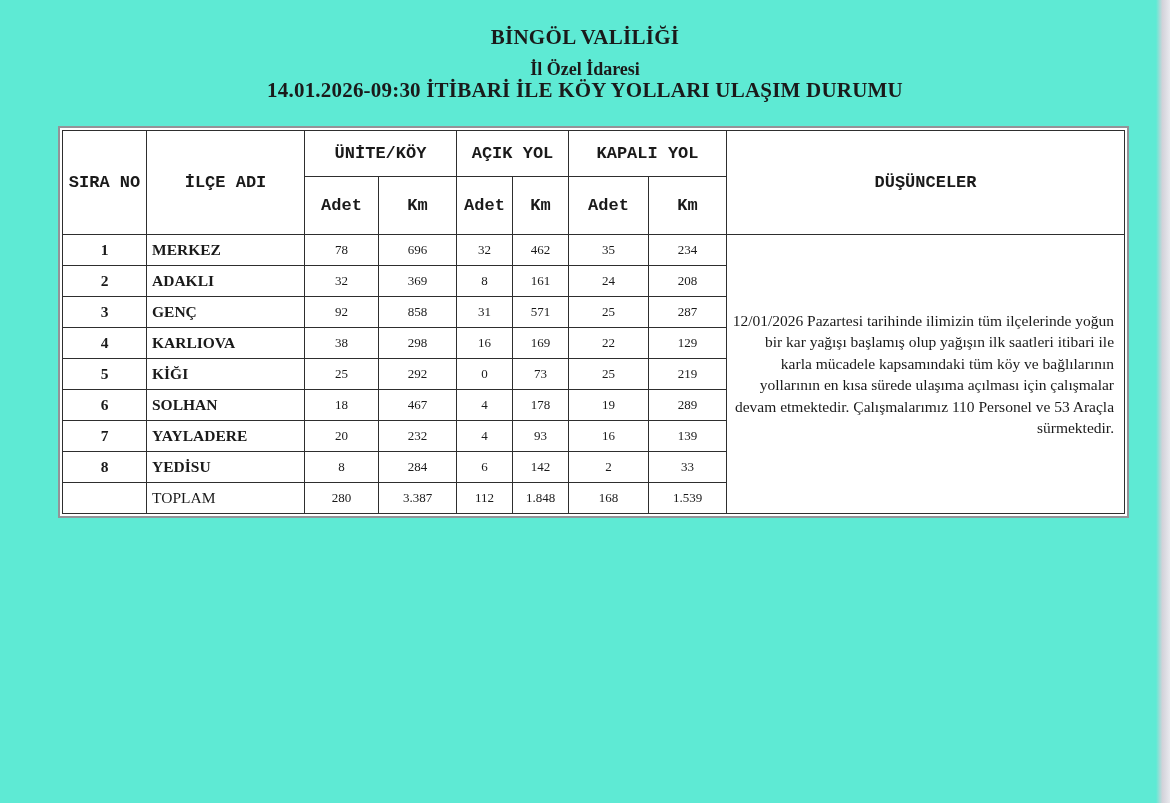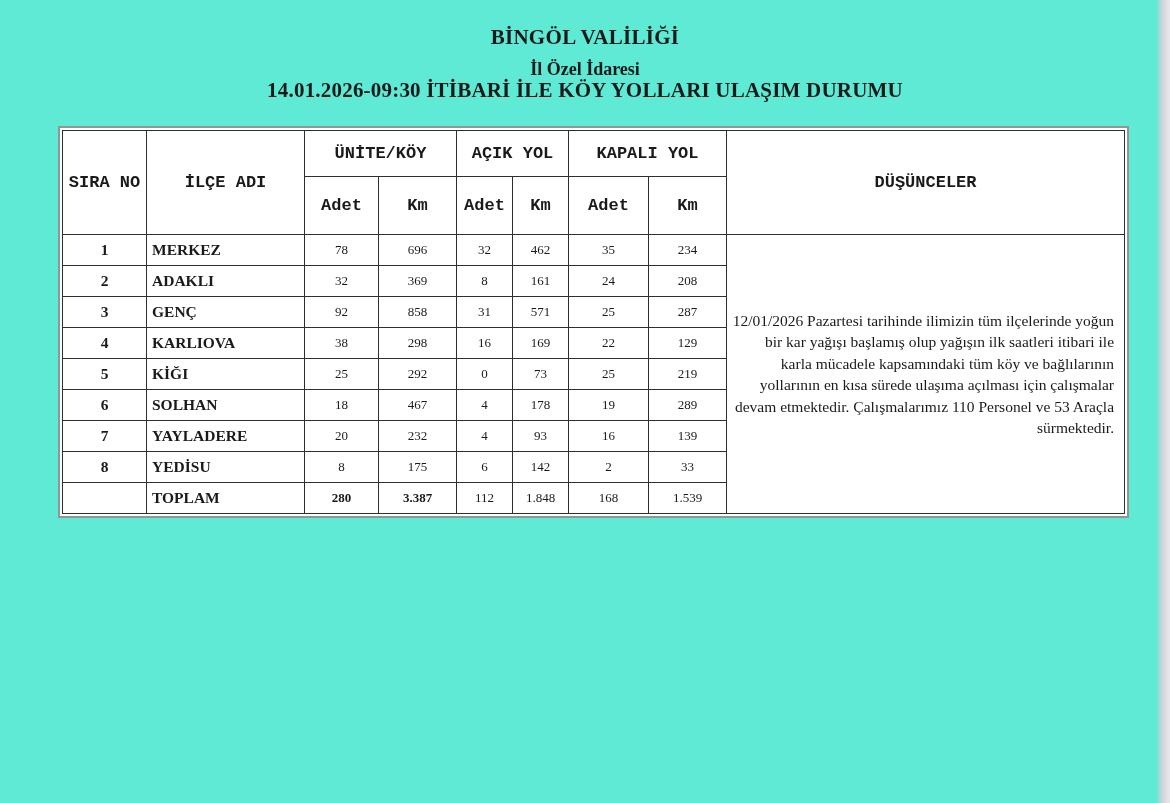--- a/index.html
+++ b/index.html
@@ -81,21 +81,21 @@
     text-align: center;
   }
   td.ilce {
     font-size: 15.5px;
     text-align: left;
     padding-left: 5px;
     font-weight: bold;
   }
   tr.total-row td.ilce,
   tr.total-row td.bold {
-    font-weight: bold;
+    font-weight: normal;
   }
   td.remarks {
     font-size: 15.5px;
     line-height: 21.5px;
     text-align: right;
     vertical-align: middle;
     white-space: normal;
     padding: 0 10px 0 4px;
   }
   .edge-shadow {
@@ -222,21 +222,21 @@
           <td class="num">232</td>
           <td class="num">4</td>
           <td class="num">93</td>
           <td class="num">16</td>
           <td class="num">139</td>
         </tr>
         <tr>
           <td class="sira">8</td>
           <td class="ilce">YEDİSU</td>
           <td class="num">8</td>
-          <td class="num">175</td>
+          <td class="num">284</td>
           <td class="num">6</td>
           <td class="num">142</td>
           <td class="num">2</td>
           <td class="num">33</td>
         </tr>
         <tr class="total-row">
           <td class="sira"></td>
           <td class="ilce">TOPLAM</td>
           <td class="num bold">280</td>
           <td class="num bold">3.387</td>

